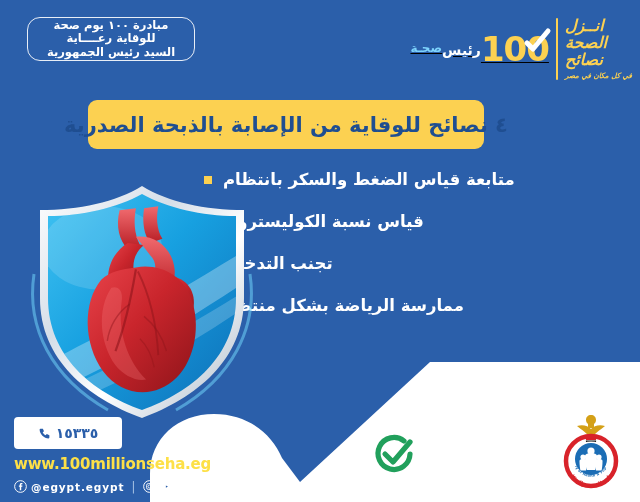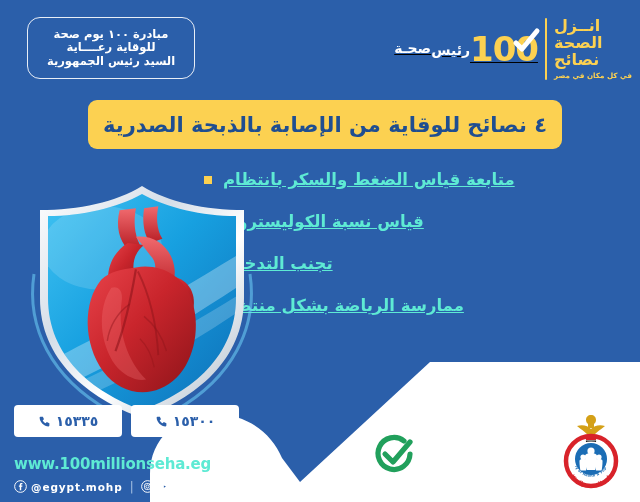--- a/index.html
+++ b/index.html
@@ -6,56 +6,56 @@
   body{
     width:640px;height:502px;
     background:#2B5FAA;
     font-family:"DejaVu Sans","Liberation Sans",sans-serif;
     overflow:hidden;position:relative;
   }
   #poster{position:absolute;inset:0;width:640px;height:502px;overflow:hidden;background:#2B5FAA;}
 
   
   #initiative-badge{
-    position:absolute;left:27px;top:17px;width:168px;height:62px;
+    position:absolute;left:27px;top:17px;width:168px;height:44px;
     border:1.6px solid #E8EEF7;border-radius:13px;
     display:flex;flex-direction:column;align-items:center;justify-content:center;
     box-sizing:border-box;line-height:1.18;
   }
   #initiative-badge .ln{color:#FFFFFF;font-size:11.5px;font-weight:700;white-space:nowrap;}
   #initiative-badge .ln2{letter-spacing:1.5px;}
 
   
   #campaign-logo{position:absolute;right:8px;top:8px;height:82px;display:flex;align-items:center;gap:7px;}
-  #slogan-block{display:flex;flex-direction:column;align-items:flex-end;justify-content:center;line-height:1.06;}
+  #slogan-block{display:flex;flex-direction:column;align-items:flex-end;justify-content:center;line-height:1.06;font-style:italic;}
   #slogan-block .sl{color:#FCD151;font-size:16px;font-weight:900;letter-spacing:.5px;}
   #slogan-block .sl-sub{color:#FCD151;font-size:7.2px;font-weight:700;margin-top:3px;}
   #logo-divider{width:2px;height:62px;background:#FCD151;border-radius:2px;}
   #logo-mark{display:flex;flex-direction:row;align-items:center;justify-content:center;line-height:1;text-decoration:underline;}
   #logo-100-wrap{position:relative;display:block;height:34px;}
   #logo-100{color:#FCD151;font-size:34px;font-weight:900;letter-spacing:-1px;line-height:34px;
     font-family:"DejaVu Sans","Liberation Sans",sans-serif;}
   #logo-check{position:absolute;right:-3px;top:-5px;width:30px;height:30px;}
   #logo-sub{color:#FFFFFF;font-size:14px;font-weight:900;margin-top:1px;letter-spacing:.5px;}
-  #logo-sub2{color:#ffffff;font-size:14px;font-weight:900;letter-spacing:2px;margin-top:-2px;}
+  #logo-sub2{color:#7dd3fc;font-size:12px;font-weight:900;letter-spacing:2px;margin-top:-2px;}
 
   
   #title-banner{
-    position:absolute;left:88px;top:100px;width:474px;height:49px;
+    position:absolute;left:88px;top:100px;width:396px;height:49px;
     background:#FCD151;border-radius:9px;
     display:flex;align-items:center;justify-content:center;
   }
   #title-text{color:#1F4E91;font-size:21px;font-weight:900;white-space:nowrap;letter-spacing:.2px;}
 
   
   #tips-list{position:absolute;right:16px;top:170px;width:420px;
     display:flex;flex-direction:column;gap:23px;align-items:flex-end;}
   .tip-row{display:flex;align-items:center;gap:11px;justify-content:flex-end;}
   .tip-bullet{width:8px;height:8px;background:#FCD151;flex:0 0 auto;}
-  .tip-label{color:#5eead4;font-size:16.5px;font-weight:700;white-space:nowrap;text-decoration:underline;}
+  .tip-label{color:#ffffff;font-size:16.5px;font-weight:700;white-space:nowrap;}
 
   
   #shield-illustration{position:absolute;left:22px;top:178px;width:240px;height:245px;}
 
   
   #footer-shape{position:absolute;left:0;bottom:0;width:640px;height:140px;}
 
   
   #green-check-logo{position:absolute;left:372px;top:432px;width:44px;height:44px;}
 
@@ -63,21 +63,21 @@
   #ministry-logo{position:absolute;left:556px;top:413px;width:70px;height:82px;}
 
   
   #contact-block{position:absolute;left:14px;bottom:8px;width:300px;direction:ltr;}
   #hotline-row{display:flex;gap:9px;align-items:center;}
   .hotline-pill{
     background:#FFFFFF;border-radius:4px;height:21px;min-width:108px;
     display:flex;align-items:center;justify-content:center;gap:5px;padding:16px 9px;box-sizing:border-box;
   }
   .hotline-num{color:#2B5FAA;font-size:14px;font-weight:900;letter-spacing:.5px;}
-  #website-text{color:#5eead4;font-size:15px;font-weight:900;margin-top:18px;letter-spacing:-.2px;}
+  #website-text{color:#fde047;font-size:15px;font-weight:900;margin-top:6px;letter-spacing:-.2px;}
   #social-row{display:flex;align-items:center;gap:4px;margin-top:6px;}
   .social-handle{color:#FFFFFF;font-size:10.5px;font-weight:700;letter-spacing:.9px;}
   .social-sep{color:#9DBBDF;font-size:13px;margin:0 3px;}
   .soc-ico{width:13px;height:13px;flex:0 0 auto;}
 </style>
 </head>
 <body>
 
 <div id="poster">
 
@@ -239,39 +239,32 @@
 
   <div id="contact-block">
     <div id="hotline-row">
       <div class="hotline-pill">
         <svg class="soc-ico" viewBox="0 0 16 16">
           <path d="M3 2 L6 2 L7.4 5.2 L5.8 6.6 C6.6 8.4 7.6 9.4 9.4 10.2 L10.8 8.6 L14 10 L14 13
                    C14 13.6 13.6 14 13 14 C7.5 14 2 8.5 2 3 C2 2.4 2.4 2 3 2 Z" fill="#2B5FAA"></path>
         </svg>
         <span class="hotline-num">١٥٣٣٥</span>
       </div>
-      <div class="hotline-pill">
-        <svg class="soc-ico" viewBox="0 0 16 16">
-          <path d="M3 2 L6 2 L7.4 5.2 L5.8 6.6 C6.6 8.4 7.6 9.4 9.4 10.2 L10.8 8.6 L14 10 L14 13
-                   C14 13.6 13.6 14 13 14 C7.5 14 2 8.5 2 3 C2 2.4 2.4 2 3 2 Z" fill="#2B5FAA"></path>
-        </svg>
-        <span class="hotline-num">١٥٣٠٠</span>
-      </div>
     </div>
 
     <div id="website-text">www.100millionseha.eg</div>
 
     <div id="social-row">
       <svg class="soc-ico" viewBox="0 0 16 16">
         <circle cx="8" cy="8" r="7.2" fill="none" stroke="#FFFFFF" stroke-width="1.2"></circle>
         <path d="M9.4 5.2 L10.4 5.2 L10.4 3.6 L9 3.6 C7.8 3.6 7.1 4.4 7.1 5.6 L7.1 6.7 L6 6.7 L6 8.3
                  L7.1 8.3 L7.1 12.6 L8.9 12.6 L8.9 8.3 L10.2 8.3 L10.4 6.7 L8.9 6.7 L8.9 5.9
                  C8.9 5.4 9 5.2 9.4 5.2 Z" fill="#FFFFFF"></path>
       </svg>
-      <span class="social-handle">@egypt.mohp</span>
+      <span class="social-handle">@egypt.egypt</span>
       <span class="social-sep">|</span>
 
       <svg class="soc-ico" viewBox="0 0 16 16">
         <circle cx="8" cy="8" r="7.2" fill="none" stroke="#FFFFFF" stroke-width="1.2"></circle>
         <rect x="4.4" y="4.4" width="7.2" height="7.2" rx="2.2" fill="none" stroke="#FFFFFF" stroke-width="1.1"></rect>
         <circle cx="8" cy="8" r="1.9" fill="none" stroke="#FFFFFF" stroke-width="1.1"></circle>
         <circle cx="10.4" cy="5.7" r=".7" fill="#FFFFFF"></circle>
       </svg>
       <svg class="soc-ico" viewBox="0 0 16 16">
         <circle cx="8" cy="8" r="7.2" fill="none" stroke="#FFFFFF" stroke-width="1.2"></circle>

